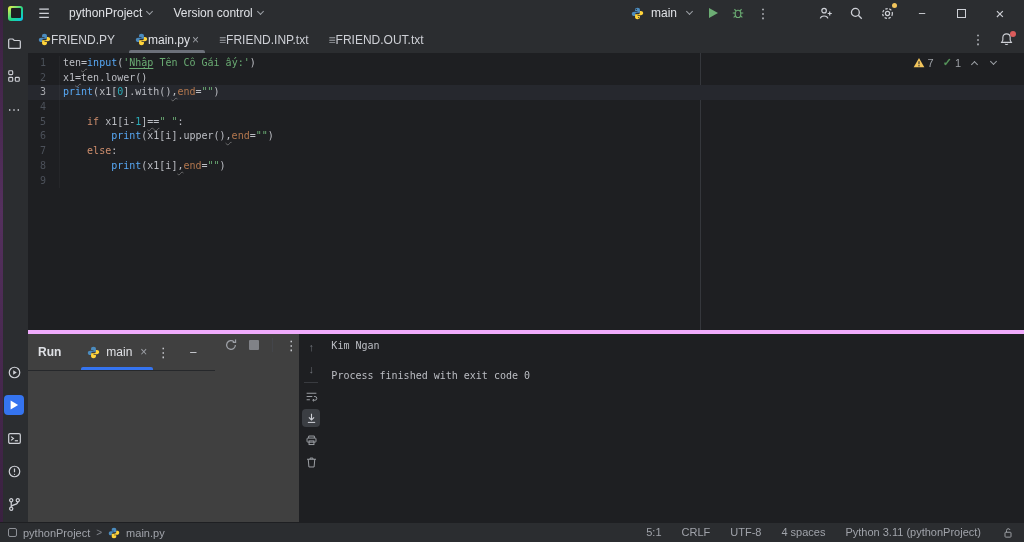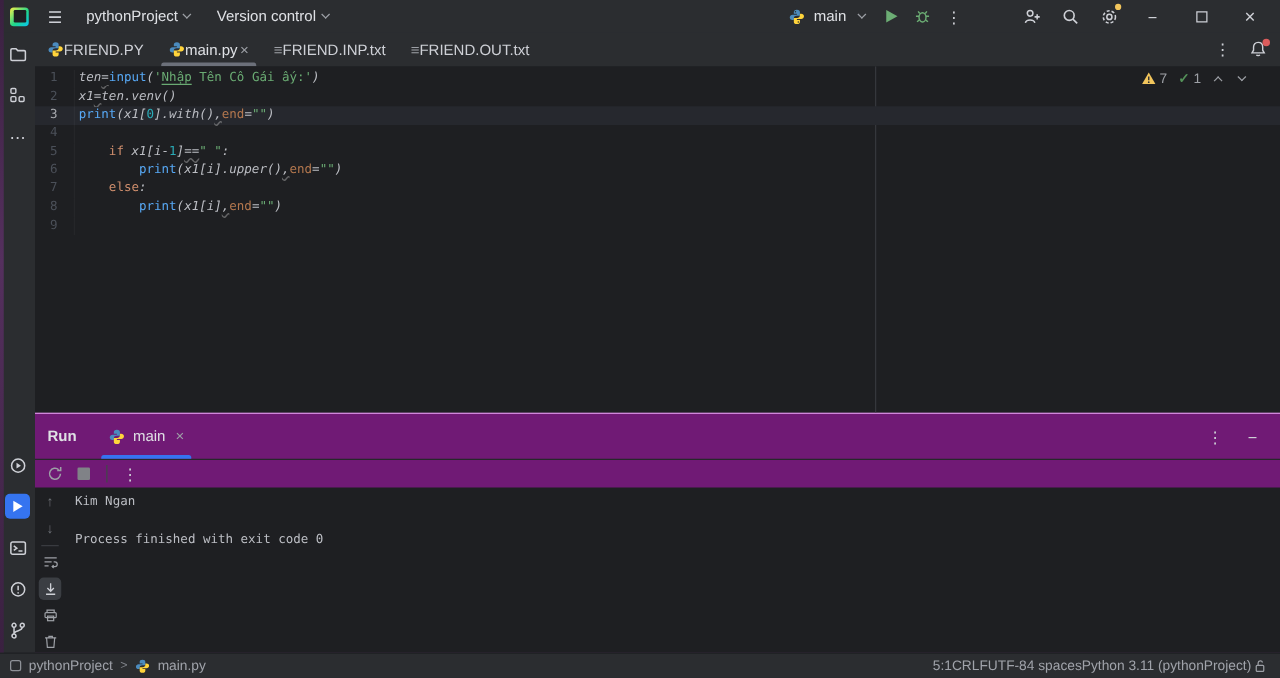--- a/index.html
+++ b/index.html
@@ -52,33 +52,33 @@
   .editor { height:277px; background:#1E1F22; position:relative; overflow:hidden;
     font-family:"DejaVu Sans Mono", monospace; font-size:10px; }
   .margin-guide { position:absolute; left:672px; top:0; bottom:0; width:1px; background:#35373C; }
   .code-lines { padding-top:3px; position:relative; }
   .code-row { display:flex; height:14.7px; line-height:14.7px; width:100%; }
   .code-row.active { background:#26282E; }
   .gut { width:32px; padding-right:13px; text-align:right; color:#4B5059; flex:none;
     border-right:1px solid rgba(255,255,255,0.035); }
   .code-row.active .gut { color:#A6A8AD; }
   .code { white-space:pre; padding-left:3px; }
-  .tk-d { color:#BCBEC4;font-style:italic; } .tk-k { color:#CF8E6D; } .tk-s { color:#6AAB73; }
+  .tk-d { color:#BCBEC4; } .tk-k { color:#CF8E6D; } .tk-s { color:#6AAB73; }
   .tk-f { color:#57A8F5; } .tk-a { color:#B3774E; } .tk-n2 { color:#2AACB8; }
   .tk-w { text-decoration-line:underline; text-decoration-style:wavy; text-decoration-color:rgba(170,170,170,.5);
     text-decoration-thickness:1px; text-underline-offset:2px; }
   .tk-t { text-decoration-line:underline; text-decoration-style:wavy; text-decoration-color:rgba(105,160,92,.9);
     text-decoration-thickness:1px; text-underline-offset:2px;text-decoration:underline; }
   .inspect { position:absolute; top:3px; right:28px; display:flex; align-items:center; gap:9px;
     font-family:"Liberation Sans", sans-serif; font-size:11px; color:#9DA0A6; }
   .inspect .item { display:flex; align-items:center; gap:3px; }
   .typo-check { color:#549159; font-size:11px; font-weight:bold; }
 
   
-  .runpanel { flex:1; display:flex; flex-direction:column; background:#701a75; border-top:1px solid #f0abfc; min-height:0; }
+  .runpanel { flex:1; display:flex; background:#404040; border-top:4px solid #f0abfc; min-height:0; }
   .run-header { height:37px; display:flex; align-items:stretch; padding-left:10px; border-bottom:1px solid #26282B; }
   .run-title { align-self:center; font-size:12px; font-weight:700; color:#DFE1E5; margin-right:18px; }
   .run-tab { display:flex; align-items:center; gap:6px; padding:0 8px; font-size:12px; color:#DFE1E5; position:relative; }
   .run-tab .underline { position:absolute; left:2px; right:2px; bottom:0; height:3px; background:#3574F0; border-radius:2px 2px 0 0; }
   .run-header-right { margin-left:auto; display:flex; align-items:center; gap:14px; padding-right:14px; }
   .run-toolbar { height:22px; display:flex; align-items:center; gap:7px; padding-left:8px; }
   .vsep { width:1px; height:14px; background:#43454A; margin:0 3px; }
   .stop-sq { width:10px; height:10px; background:#808287; border-radius:1px; }
   .console-wrap { flex:1; display:flex; background:#1E1F22; min-height:0; }
   .console-gutter { width:24px; flex:none; display:flex; flex-direction:column; align-items:center; gap:4px; padding-top:4px; }
@@ -88,21 +88,21 @@
   .csep { width:14px; height:1px; background:#393B40; }
   .console { flex:1; padding:4px 0 0 8px; font-family:"DejaVu Sans Mono", monospace; font-size:10px; overflow:hidden; }
   .console-row { height:15px; line-height:15px; white-space:pre; }
   .tk-c { color:#BCBEC4; } .tk-u { color:#6AAB73; font-style:italic; }
 
   
   .statusbar { height:20px; background:#2B2D30; border-top:1px solid #1E1F22; display:flex; align-items:center;
     font-size:11px; color:#A0A3AA; padding:0 10px 0 8px; position:relative; z-index:11;}
   .crumbs { display:flex; align-items:center; gap:6px; }
   .crumb-sep { color:#7F838A; font-size:10px; }
-  .sb-right { margin-left:auto; display:flex; align-items:center; }
+  .sb-right { margin-left:auto; display:flex; gap:20px; }
   .proj-sq { width:9px; height:9px; border:1.2px solid #8E9197; border-radius:2px; }
 </style>
 </head>
 <body>
 
 <div class="edge-strip"></div>
 
 <div class="titlebar">
   <div class="tb-left">
     <div class="logo"></div>
@@ -278,21 +278,21 @@
 
     <div class="editor">
       <div class="margin-guide"></div>
       <div class="code-lines" id="code-lines">
           <div class="code-row">
             <span class="gut">1</span>
             <span class="code"><span class="tk-d">ten</span><span class="tk-d tk-w">=</span><span class="tk-f">input</span><span class="tk-d">(</span><span class="tk-s">'</span><span class="tk-s tk-t">Nhập</span><span class="tk-s"> Tên Cô Gái ấy:'</span><span class="tk-d">)</span></span>
           </div>
           <div class="code-row">
             <span class="gut">2</span>
-            <span class="code"><span class="tk-d">x1</span><span class="tk-d tk-w">=</span><span class="tk-d">ten.venv()</span></span>
+            <span class="code"><span class="tk-d">x1</span><span class="tk-d tk-w">=</span><span class="tk-d">ten.lower()</span></span>
           </div>
           <div class="code-row active">
             <span class="gut">3</span>
             <span class="code"><span class="tk-f">print</span><span class="tk-d">(x1[</span><span class="tk-n2">0</span><span class="tk-d">].with()</span><span class="tk-d tk-w">,</span><span class="tk-a">end</span><span class="tk-d">=</span><span class="tk-s">""</span><span class="tk-d">)</span></span>
           </div>
           <div class="code-row">
             <span class="gut">4</span>
           </div>
           <div class="code-row">
             <span class="gut">5</span>

